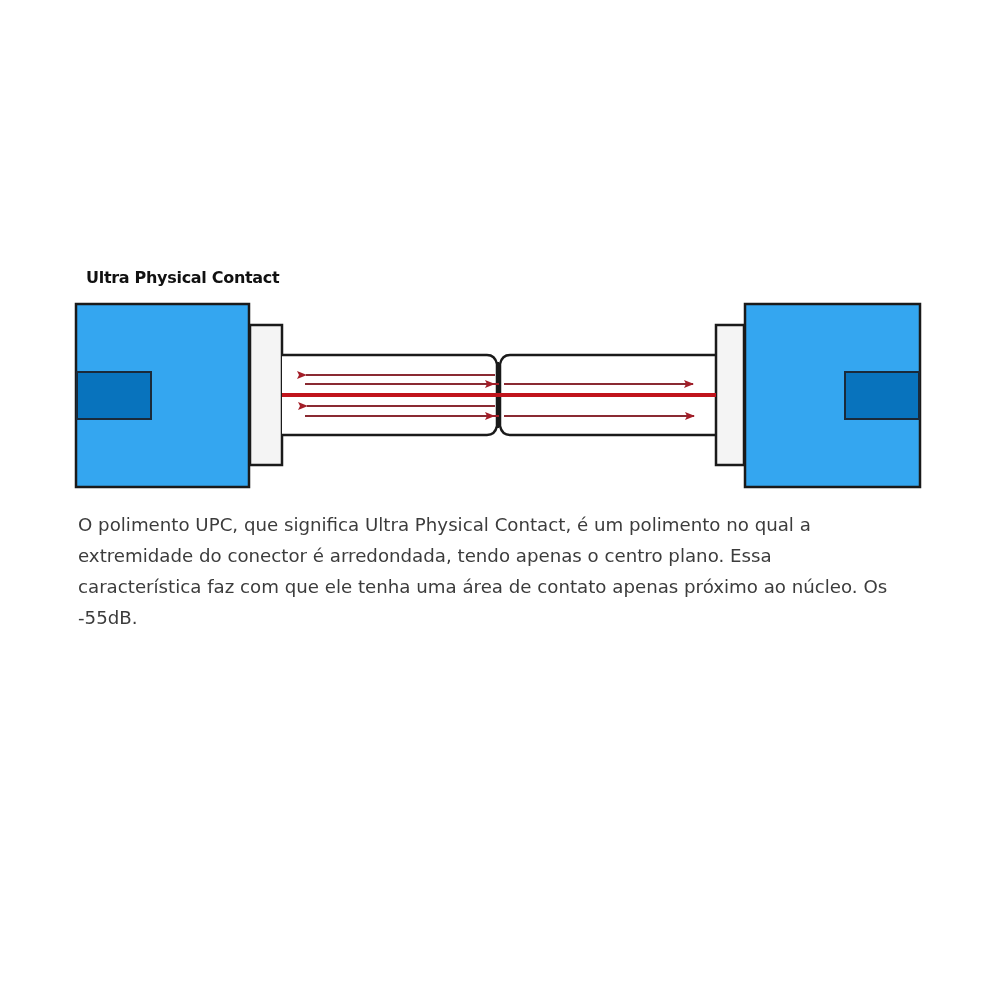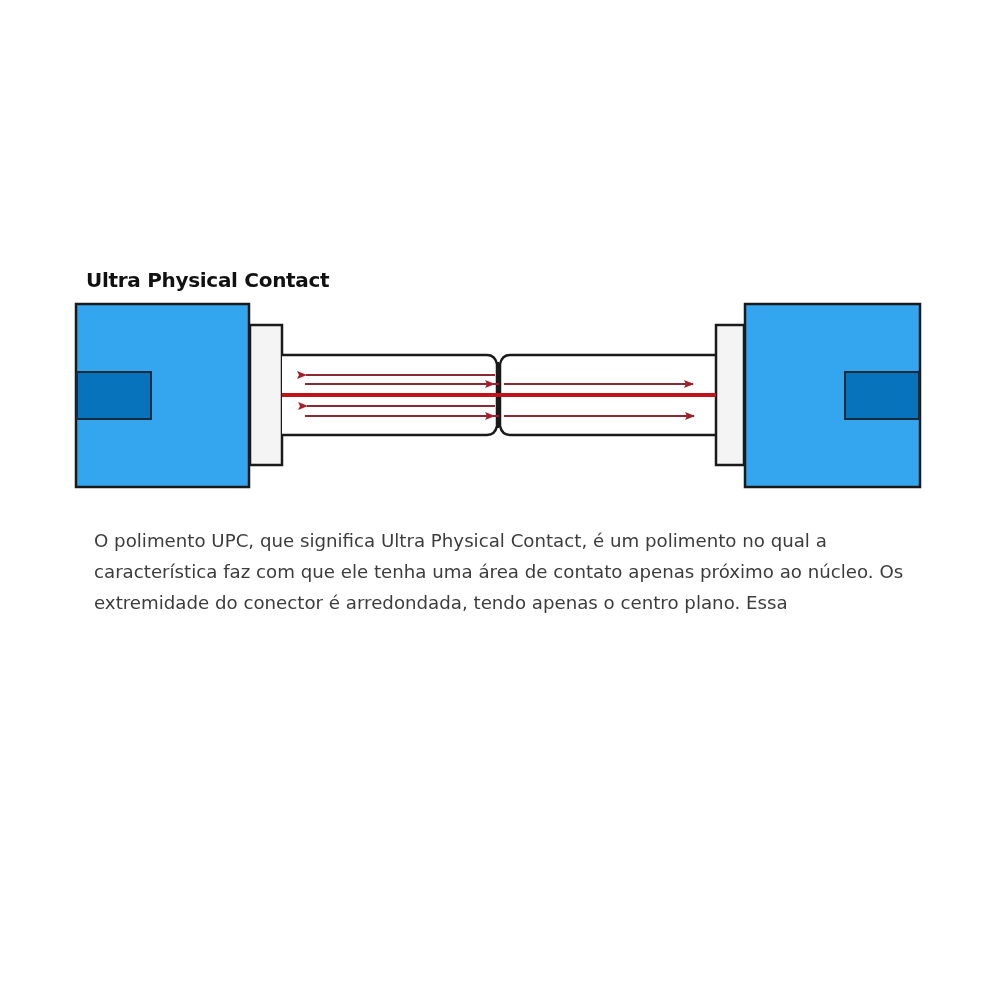--- a/index.html
+++ b/index.html
@@ -12,37 +12,37 @@
       height: 1000px;
       position: relative;
       overflow: hidden;
     }
     .diagram-title {
       position: absolute;
       left: 86px;
       top: 268px;
       font-family: "DejaVu Sans", sans-serif;
       font-weight: bold;
-      font-size: 20px;
+      font-size: 16px;
       color: #111111;
       letter-spacing: -0.3px;
     }
     .diagram {
       position: absolute;
       left: 0;
       top: 0;
       width: 1000px;
       height: 1000px;
     }
     .description {
       position: absolute;
       left: 78px;
       top: 509px;
       width: 860px;
-      margin: 16px;
+      margin: 0;
       font-family: "DejaVu Sans", sans-serif;
       font-size: 18.2px;
       line-height: 31px;
       color: #3c3c3c;
     }
     .description span { display: block; white-space: nowrap; }
   </style>
 </head>
 <body>
 
@@ -86,15 +86,16 @@
   <line x1="305" y1="416" x2="494" y2="416" stroke="#8a2a32" stroke-width="2" marker-end="url(#arrowR)"></line>
 
   <line x1="490" y1="384" x2="499" y2="384" stroke="#a31e28" stroke-width="2"></line>
   <line x1="504" y1="384" x2="693" y2="384" stroke="#8a2a32" stroke-width="2" marker-end="url(#arrowR)"></line>
   <line x1="490" y1="416" x2="499" y2="416" stroke="#a31e28" stroke-width="2"></line>
   <line x1="504" y1="416" x2="694" y2="416" stroke="#8a2a32" stroke-width="2" marker-end="url(#arrowR)"></line>
 </svg>
 
 <p class="description">
   <span>O polimento UPC, que significa Ultra Physical Contact, é um polimento no qual a</span>
+  <span>extremidade do conector é arredondada, tendo apenas o centro plano. Essa</span>
   <span>característica faz com que ele tenha uma área de contato apenas próximo ao núcleo. Os</span>
-  <span>extremidade do conector é arredondada, tendo apenas o centro plano. Essa</span>
+  <span>-55dB.</span>
 </p>
 
 </body></html>

